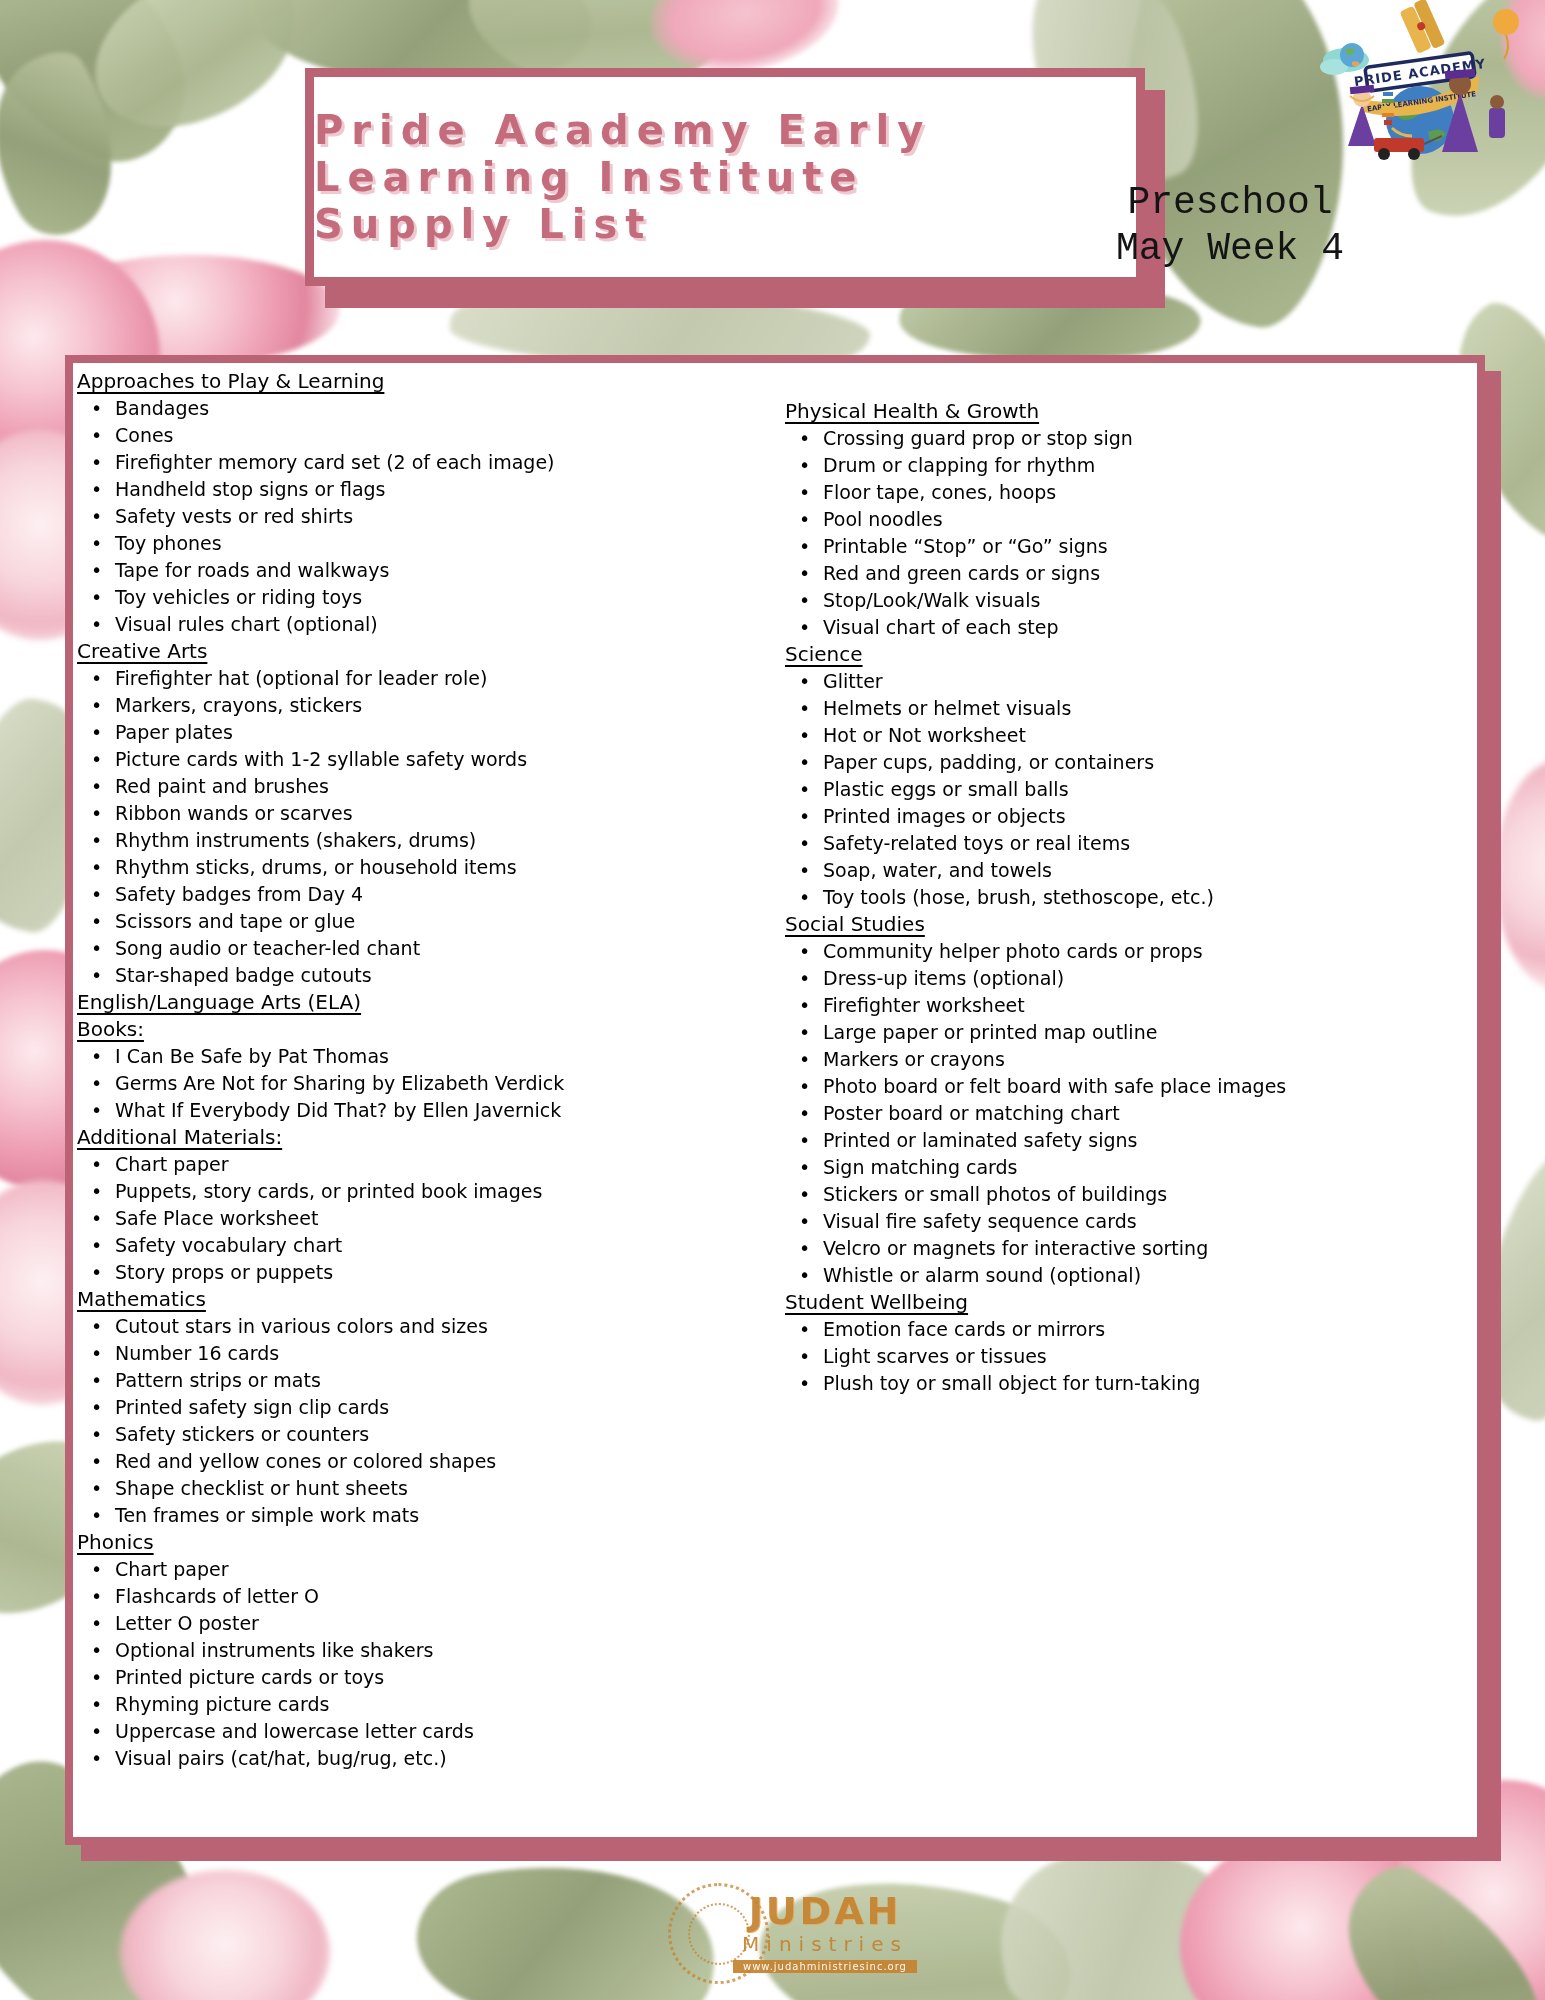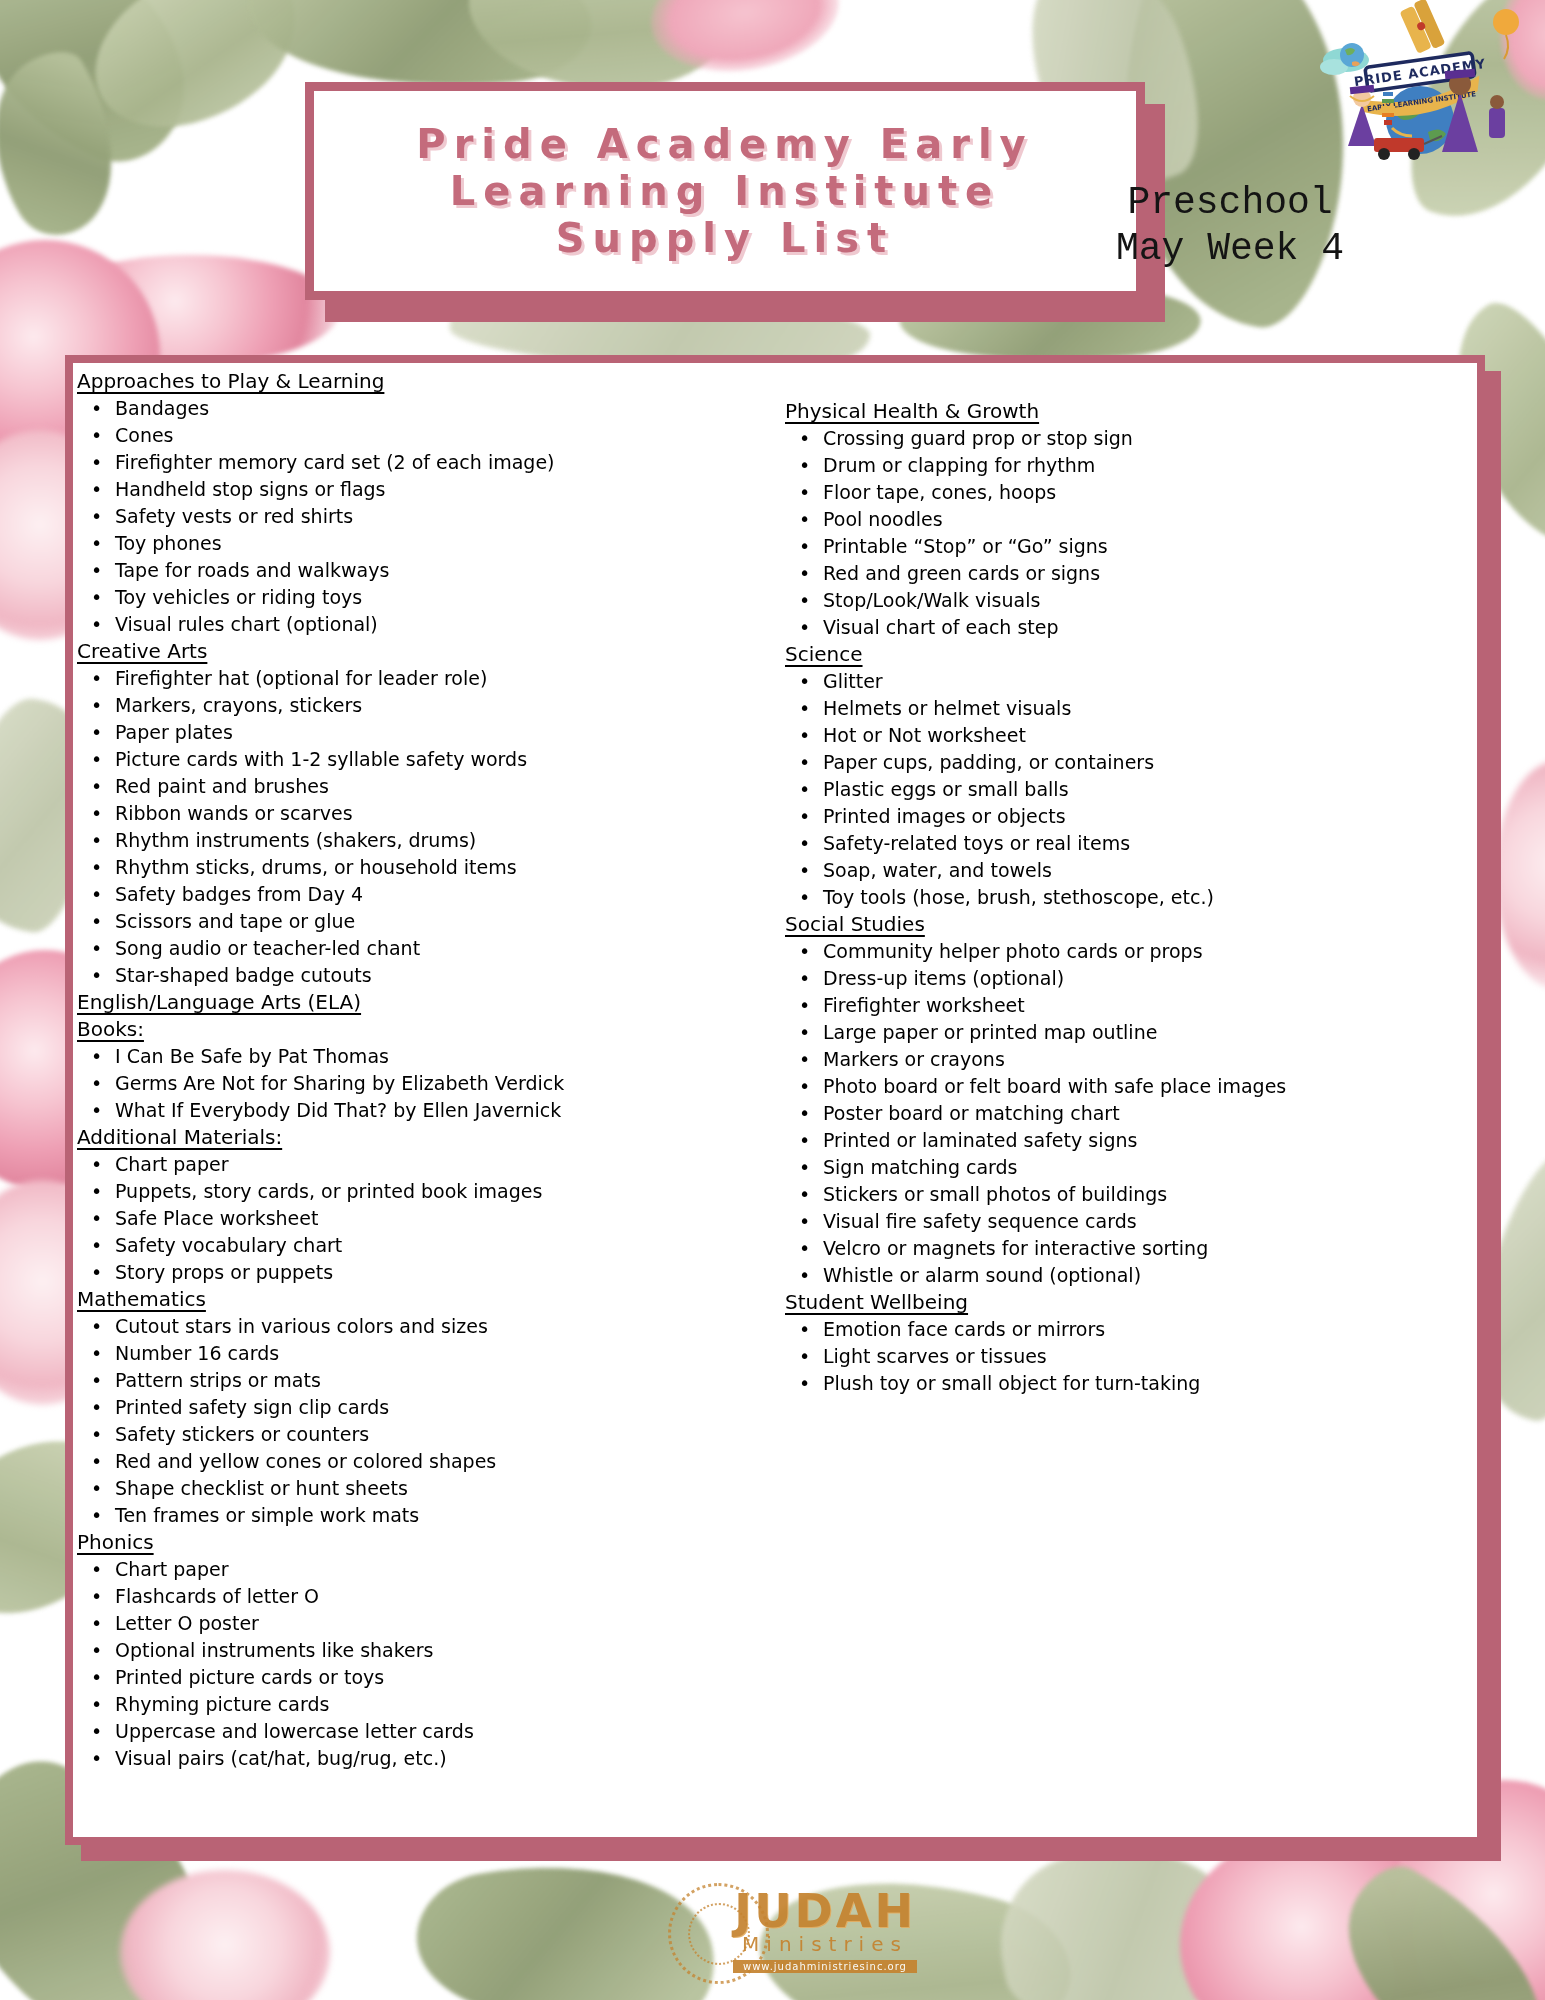--- a/index.html
+++ b/index.html
@@ -23,24 +23,24 @@
   .leaf3{background:linear-gradient(120deg,#d8dcc6 0%,#bcc4a6 55%,#ccd2b8 100%);
          border-radius:40% 60% 35% 65% / 55% 45% 60% 40%;filter:blur(2.5px);opacity:.9;}
   .rose1{background:radial-gradient(circle at 45% 42%,#fdeaee 0%,#f6c4d0 30%,#ee9fb4 55%,#e2879f 74%,rgba(223,130,154,0) 100%);
          border-radius:50%;filter:blur(2.5px);}
   .rose2{background:radial-gradient(circle at 50% 45%,#fdf0f2 0%,#f8d6dd 40%,#f0b7c4 68%,rgba(240,183,196,0) 100%);
          border-radius:50%;filter:blur(3px);}
   .petal{background:radial-gradient(ellipse at center,#f6c3cf 0%,#efa8ba 55%,rgba(239,168,186,0) 78%);
          border-radius:50%;filter:blur(2px);}
   
   .title-box{
-    position:absolute;left:305px;top:82px;width:840px;height:218px;box-sizing:border-box;
+    position:absolute;left:305px;top:68px;width:840px;height:218px;box-sizing:border-box;
     background:#ffffff;border:9px solid var(--mauve);
     box-shadow:20px 22px 0 var(--mauve);
-    z-index:6;display:flex;flex-direction:column;justify-content:center;align-items:center;
+    z-index:6;display:flex;flex-direction:column;justify-content:center;
   }
   .title-line{
     font-size:40px;line-height:47px;font-weight:bold;letter-spacing:8px;
     color:var(--title-pink);text-shadow:3px 3px 0 var(--title-shadow);
     white-space:nowrap;
   }
   
   .subtitle{
     position:absolute;left:1085px;top:180px;width:290px;z-index:6;text-align:center;
     font-family:Liberation Mono, monospace;font-size:38px;line-height:46px;color:#141414;
@@ -59,21 +59,21 @@
   .col-right{left:712px;width:700px;margin-top:30px;}
   .section-heading{
     font-size:20px;line-height:27px;
     text-decoration:underline;text-underline-offset:4px;text-decoration-thickness:1.5px;
   }
   .item-list{margin:0;padding:0 0 0 38px;list-style:none;}
   .item{font-size:19px;line-height:27px;position:relative;white-space:nowrap;}
   .item::before{content:"\2022";position:absolute;left:-24px;top:0;font-size:19px;}
   
   .watermark{position:absolute;left:660px;top:1889px;width:330px;z-index:2;text-align:center;}
-  .wm-title{font-size:46px;line-height:44px;font-weight:bold;letter-spacing:3px;color:var(--gold);
+  .wm-title{font-size:38px;line-height:44px;font-weight:bold;letter-spacing:3px;color:var(--gold);
             text-shadow:1px 1px 0 #e3ab5e;opacity:.92;}
   .wm-sub{font-size:20px;line-height:22px;letter-spacing:7px;color:var(--gold);opacity:.92;}
   .wm-bar{display:inline-block;background:var(--gold);color:#fff;font-size:10px;line-height:13px;
           letter-spacing:1px;padding:0 10px;margin-top:3px;opacity:.92;text-align:center;}
   .wm-circle{position:absolute;border:3px dotted var(--gold);border-radius:50%;opacity:.75;}
 </style>
 </head>
 <body>
 
 <div class="fl leaf1" style="left:-40px;top:-50px;width:240px;height:190px;transform:rotate(25deg);"></div>

